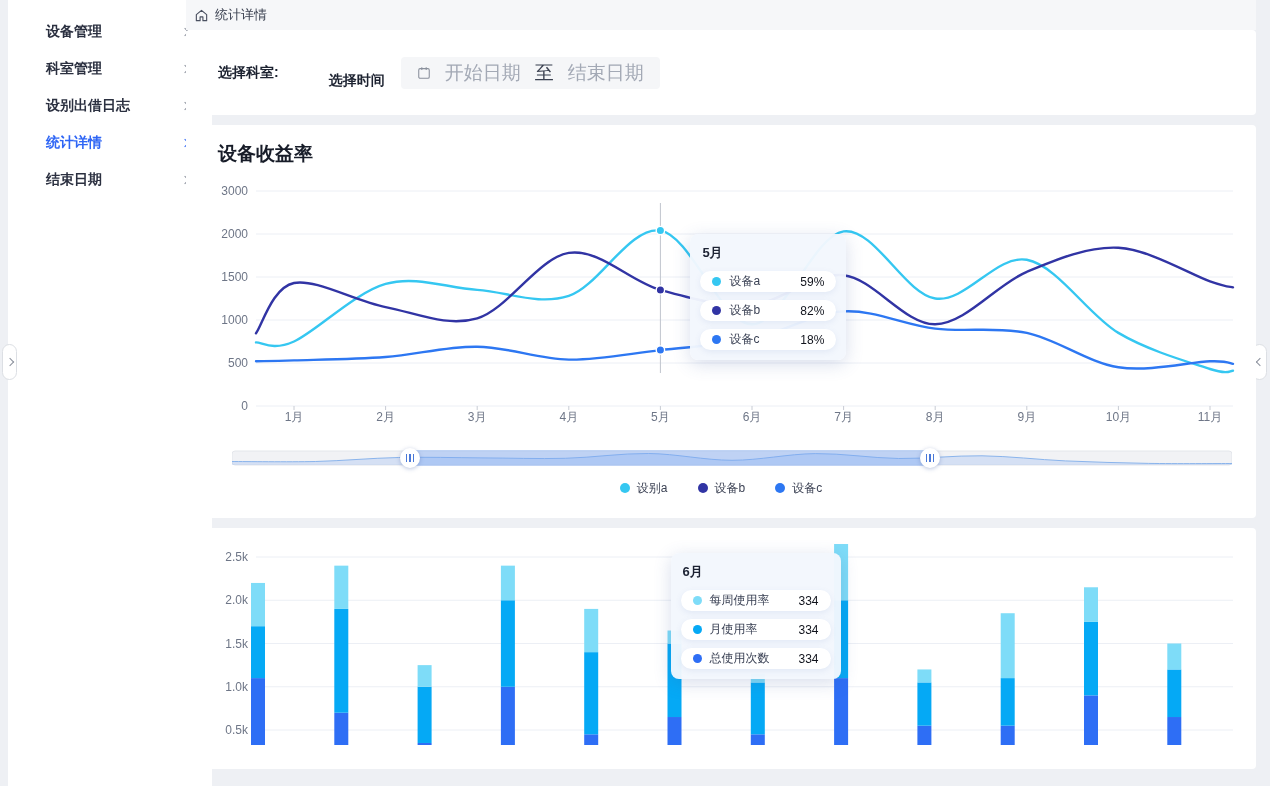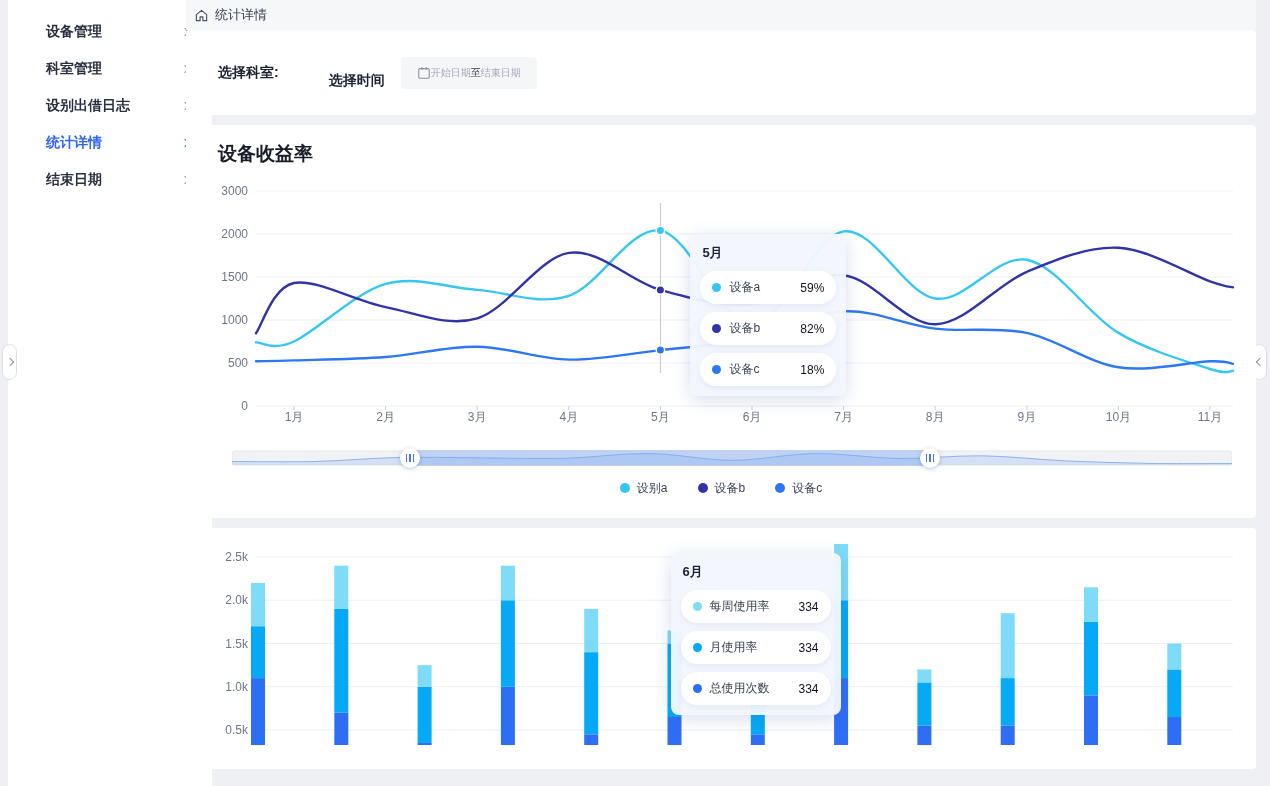--- a/index.html
+++ b/index.html
@@ -32,37 +32,37 @@
     font-size:13px; color:#3a4050; background:#f6f7f9; }
   .card { background:#fff; border-radius:4px; margin-bottom:10px; }
 
   .filter-card { height:85px; display:flex; align-items:center; padding:0 32px; }
   .flabel { font-size:14px; font-weight:700; color:#1c2230; }
   .select { width:212px; height:34px; background:#f2f3f6; border-radius:4px; margin-left:18px;
     display:flex; align-items:center; padding:0 14px; font-size:13px; color:#333a48; cursor:pointer; }
   .select .val { flex:1; }
   .flabel.time { margin-left:50px;margin-top:16px; }
   .daterange { height:32px; background:#f5f6f8; border-radius:4px; margin-left:16px;
-    display:flex; align-items:center; padding:0 16px; font-size:10px; cursor:pointer; }
+    display:flex; align-items:center; gap:14px; padding:0 16px; font-size:19px; cursor:pointer; }
   .daterange .ph { color:#a3a9b5; }
   .daterange .sep { color:#3a4050; }
 
   .chart-card { padding:16px 32px 20px 32px; }
   .chart-card h3 { font-size:19px; font-weight:700; color:#171c28; margin-bottom:14px; }
   .chart-wrap { position:relative; }
 
   svg text { font-family:"Liberation Sans","DejaVu Sans",sans-serif; }
   .axis-txt { fill:#6e7687; font-size:12px; }
 
   
   .tooltip { position:absolute; background:rgba(243,247,253,0.96); border-radius:8px;
     box-shadow:0 4px 18px rgba(60,90,160,0.20); padding:10px 10px 2px 10px; z-index:5; pointer-events:none; }
   .tooltip .tt-title { font-size:13px; font-weight:700; color:#1c2233; margin:0 0 9px 2px; }
   .tt-row { background:#fff; border-radius:16px; box-shadow:0 2px 6px rgba(80,110,180,0.10);
-    display:flex; align-items:center; gap:8px; padding:8px 12px; margin-bottom:8px; font-size:12px; }
+    display:flex; align-items:center; gap:8px; padding:2px 12px; margin-bottom:8px; font-size:12px; }
   .tt-dot { width:9px; height:9px; border-radius:50%; flex:none; }
   .tt-name { flex:1; color:#3a4154; }
   .tt-val { font-weight:400; color:#10131c; }
 
   
   .brush { position:relative; height:22px; margin:14px 14px 0 14px; }
   .brush-handle { position:absolute; top:1px; width:20px; height:20px; border-radius:50%;
     background:#fff; box-shadow:0 1px 4px rgba(60,90,160,0.35); display:flex; align-items:center;
     justify-content:center; gap:2px; cursor:ew-resize; z-index:3; }
   .brush-handle i { display:block; width:1.5px; height:8px; background:#4a78d8; }

